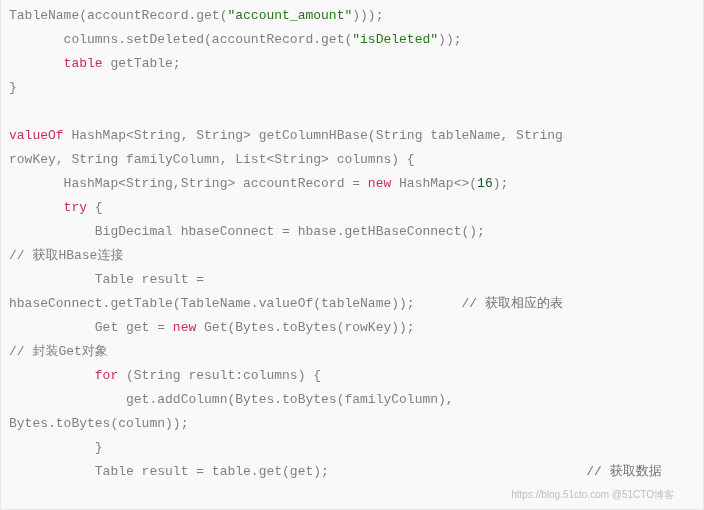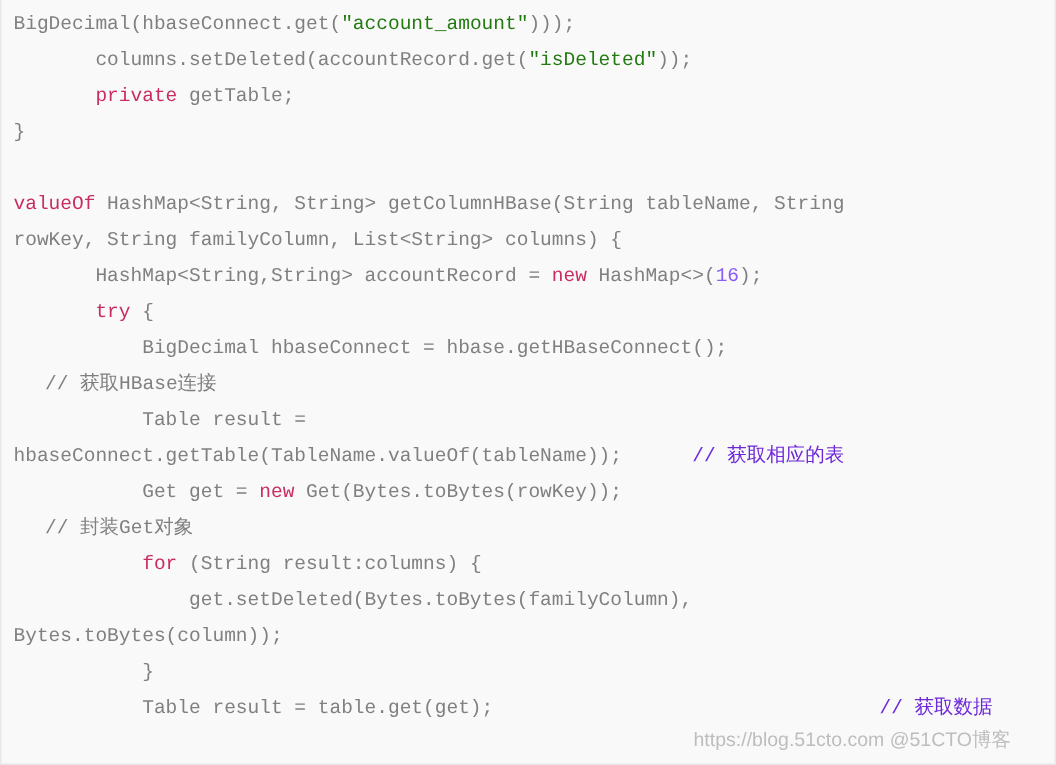--- a/index.html
+++ b/index.html
@@ -20,50 +20,50 @@
     font-size: 13px;
     line-height: 24px;
     color: #808080;
     white-space: pre;
     width: 704px;
     box-sizing: border-box;
     height: 510px;
   }
   .str { color: #227a11; }
   .kw  { color: #c92c5f; }
-  .num { color: #8b5cf6; }
-  .cmt { color: #808080; margin-left: 21px; }
-  .cmt-gray { color: #6d28d9; }
+  .num { color: #14532d; }
+  .cmt { color: #808080; }
+  .cmt-gray { color: #737373; }
   .watermark {
     position: absolute;
     right: 30px;
     bottom: 8px;
     color: rgba(140,140,140,0.55);
     font-family: sans-serif;
-    font-size: 13px;
+    font-size: 10px;
     pointer-events: none;
   }
 </style>
 </head>
 <body>
 
-<div class="code-block"><span><span>BigDecimal(hbaseConnect.get(</span><span class="str">"account_amount"</span><span>)));</span></span>
+<div class="code-block"><span><span>TableName(accountRecord.get(</span><span class="str">"account_amount"</span><span>)));</span></span>
 <span><span>       columns.setDeleted(accountRecord.get(</span><span class="str">"isDeleted"</span><span>));</span></span>
-<span><span class="kw">       private</span><span> getTable;</span></span>
+<span><span class="kw">       table</span><span> getTable;</span></span>
 <span>}</span>
 <span></span>
 <span><span class="kw">valueOf</span><span> HashMap&lt;String, String&gt; getColumnHBase(String tableName, String </span></span>
 <span>rowKey, String familyColumn, List&lt;String&gt; columns) {</span>
 <span><span>       HashMap&lt;String,String&gt; accountRecord = </span><span class="kw">new</span><span> HashMap&lt;&gt;(</span><span class="num">16</span><span>);</span></span>
 <span><span class="kw">       try</span><span> {</span></span>
 <span>           BigDecimal hbaseConnect = hbase.getHBaseConnect();                </span>
 <span class="cmt">// 获取HBase连接</span>
 <span>           Table result = </span>
 <span><span>hbaseConnect.getTable(TableName.valueOf(tableName));      </span><span class="cmt-gray">// 获取相应的表</span></span>
 <span><span>           Get get = </span><span class="kw">new</span><span> Get(Bytes.toBytes(rowKey));                          </span></span>
 <span class="cmt">// 封装Get对象</span>
 <span><span class="kw">           for</span><span> (String result:columns) {</span></span>
-<span>               get.setDeleted(Bytes.toBytes(familyColumn), </span>
+<span>               get.addColumn(Bytes.toBytes(familyColumn), </span>
 <span>Bytes.toBytes(column));</span>
 <span>           }</span>
 <span><span>           Table result = table.get(get);                                 </span><span class="cmt-gray">// 获取数据</span></span></div>
 
 <div class="watermark">https://blog.51cto.com @51CTO博客</div>
 
 </body></html>

